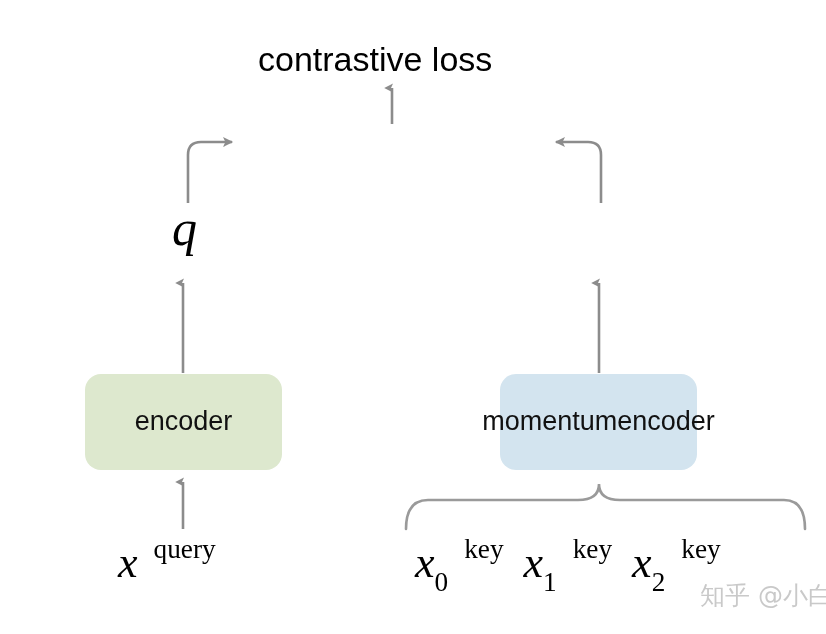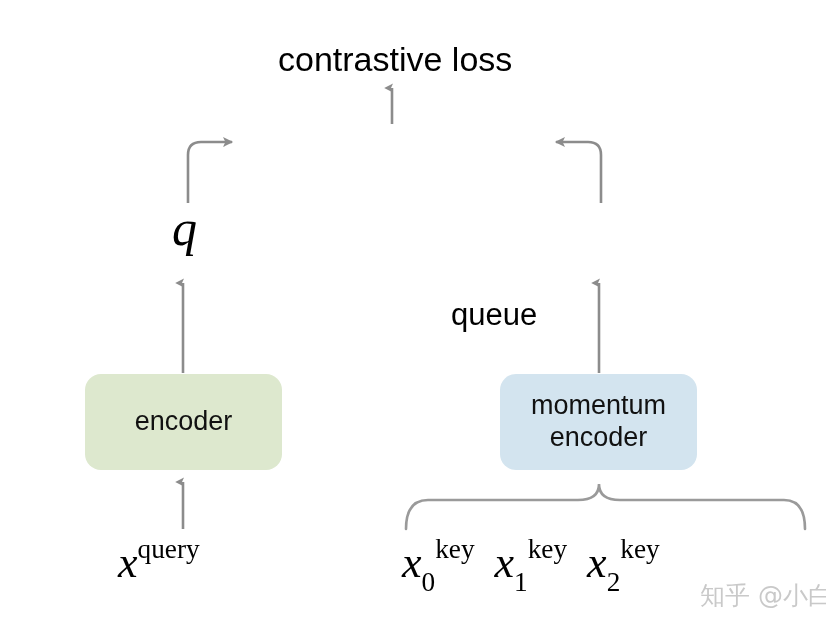--- a/index.html
+++ b/index.html
@@ -32,20 +32,21 @@
     font-family: "Liberation Serif", serif;
     font-style: normal;
   }
   .sup {
     font-size: 0.62em;
     vertical-align: super;
     font-family: "Liberation Serif", serif;
     font-style: normal;
     position: relative;
     top: -0.12em;
+    margin-left: 16px;
   }
   .sub {
     font-size: 0.62em;
     vertical-align: sub;
     font-family: "Liberation Serif", serif;
     font-style: normal;
     position: relative;
     top: 0.18em;
   }
   .box {
@@ -106,42 +107,41 @@
 
     <path d="M 406 529
              Q 406 500 428 500
              L 578 500
              Q 599 500 599 484
              Q 599 500 620 500
              L 784 500
              Q 805 500 805 529" fill="none" stroke="#9a9a9a" stroke-width="2.6" stroke-linecap="round"></path>
   </svg>
 
-  <div class="lbl sans" style="left:278px; top:42px; font-size:34px;">contrastive loss</div>
+  <div class="lbl sans" style="left:258px; top:42px; font-size:34px;">contrastive loss</div>
 
 
   <div class="lbl math" style="left:172px; top:203px; font-size:50px;">q</div>
 
 
-  <div class="lbl sans" style="left:451px; top:299px; font-size:31px;">queue</div>
 
   <div class="box sans" style="left:85px; top:374px; width:197px; height:96px;
               background:#dde8ce; font-size:27px;">
     <span>encoder</span>
   </div>
 
   <div class="box sans" style="left:500px; top:374px; width:197px; height:96px;
-              background:#d3e4ef; font-size:27px; flex-direction:column;justify-content:center;">
+              background:#d3e4ef; font-size:27px; flex-direction:row;justify-content:center;">
     <span>momentum</span>
     <span>encoder</span>
   </div>
 
   <div class="lbl" style="left:118px; top:539px; font-size:44px;">
     <span class="math">x</span><span class="sup">query</span>
   </div>
 
-  <div class="lbl" style="left:402px; top:539px; font-size:44px;">
+  <div class="lbl" style="left:415px; top:539px; font-size:44px;">
     <span><span class="math">x</span><span class="sub">0</span><span class="sup">key</span></span><span style="display:inline-block;width:20px;"></span><span><span class="math">x</span><span class="sub">1</span><span class="sup">key</span></span><span style="display:inline-block;width:20px;"></span><span><span class="math">x</span><span class="sub">2</span><span class="sup">key</span></span>
   </div>
 
   <div id="watermark" style="left:700px; top:583px; font-size:25px;">知乎 @小白</div>
 
 </div>
 
 </body></html>

